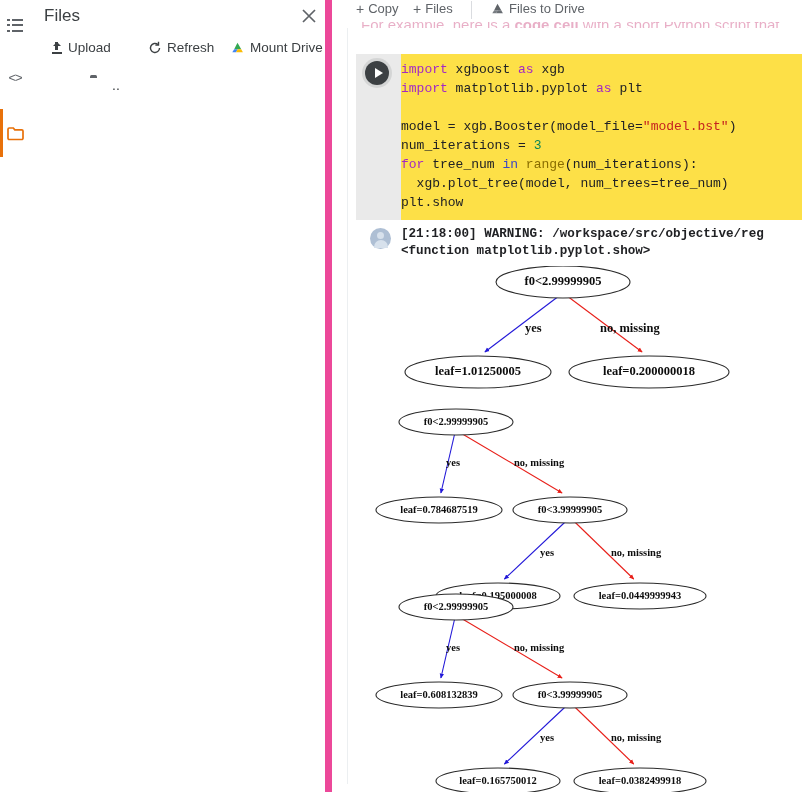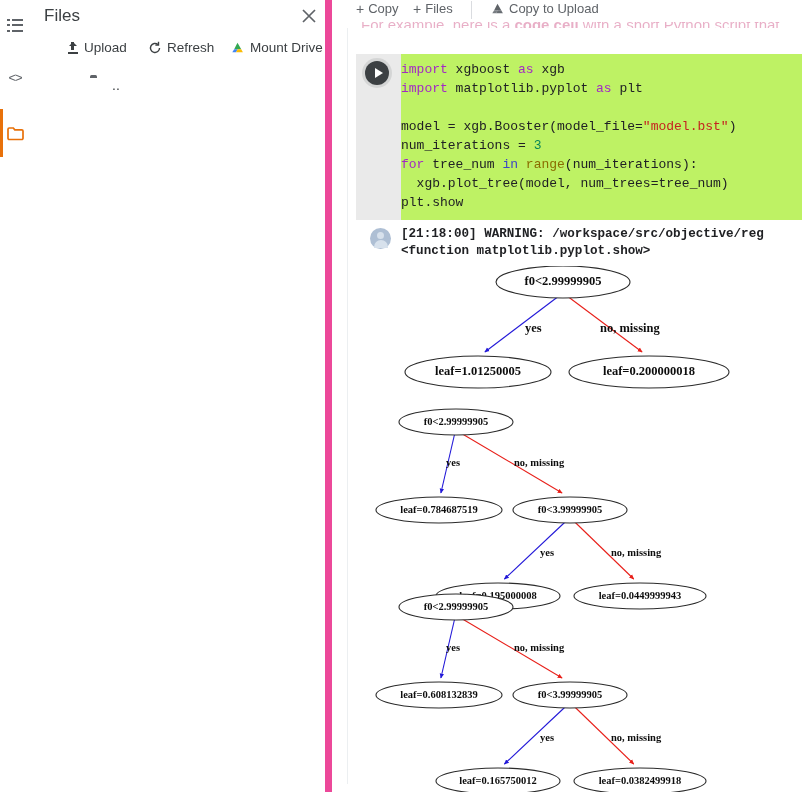--- a/index.html
+++ b/index.html
@@ -56,21 +56,21 @@
   }
   .close-btn svg { display:block; }
 
   .files-toolbar {
     position: absolute; left: 0; top: 38px; width: 302px; height: 26px;
   }
   .tb-item {
     position: absolute; display: flex; align-items: center; gap: 5px;
     font-size: 13.5px; color: #3c4043; cursor: pointer; white-space: nowrap;
   }
-  .tb-upload { left: 36px; top: 2px; }
+  .tb-upload { left: 20px; top: 2px; }
   .tb-refresh { left: 118px; top: 2px; }
   .tb-mount  { left: 200px; top: 2px; }
 
   .up-arrow { width:13px; height:13px; position:relative; }
   .up-arrow::before {
     content:""; position:absolute; left:5px; top:1px; width:3px; height:8px; background:#3c4043;
   }
   .up-arrow::after {
     content:""; position:absolute; left:2.5px; top:1px;
     border-left:4px solid transparent; border-right:4px solid transparent;
@@ -152,21 +152,21 @@
   .faded-text b { font-weight: 700; }
 
   .nb-sheet {
     position:absolute; left: 14px; top: 28px; width: 455px; height: 756px;
     background:#fff; border-left:1px solid #eceff1;
   }
 
   
   .code-cell {
     position:absolute; left: 8px; top: 26px; width: 447px; height: 166px;
-    background:#bef264;
+    background:#fde047;
   }
   .code-gutter {
     position:absolute; left:0; top:0; width:45px; height:166px; background:#eaeaea;
   }
   .run-btn {
     position:absolute; left: 9px; top: 7px; width: 24px; height:24px;
     border-radius:50%; background:#3c4043; cursor:pointer;
     display:flex; align-items:center; justify-content:center;
     box-shadow: 0 0 0 3px rgba(60,64,67,0.12);
   }
@@ -317,21 +317,21 @@
         <span class="plus-g">+</span>
         <span>Files</span>
       </div>
       <div class="tb-sep"></div>
       <div class="nb-tb-btn btn-copy">
         <svg width="15" height="13" viewBox="0 0 18 16">
           <path d="M9 2.2 L13.6 10.2 L9.3 10.2 L4.9 10.2 Z" fill="#5f6368"></path>
           <path d="M4.9 10.2 L9.3 10.2 L7.1 13.8 L2.6 13.8 Z" fill="#787d82"></path>
           <path d="M9.3 10.2 L13.6 10.2 L15.6 13.8 L7.1 13.8 Z" fill="#696e73"></path>
         </svg>
-        <span>Copy to Upload</span>
+        <span>Files to Drive</span>
       </div>
     </div>
 
     <div class="faded-text">
       <span>For example, here is a </span><b>code cell</b><span> with a short Python script that</span>
     </div>
 
     <div class="nb-sheet">
 
       <div class="code-cell">

